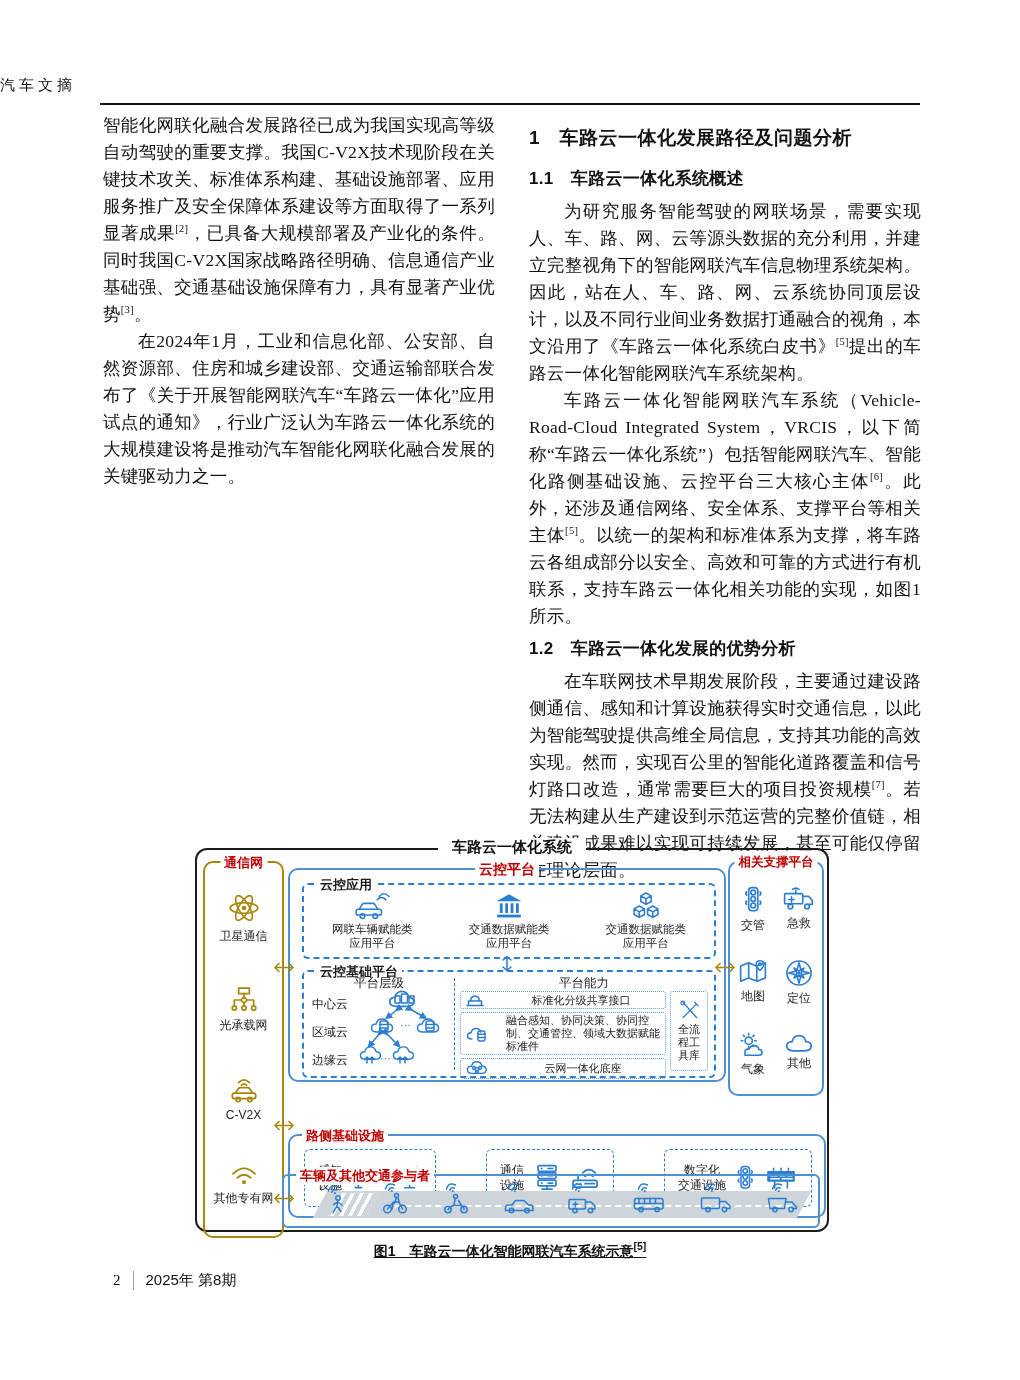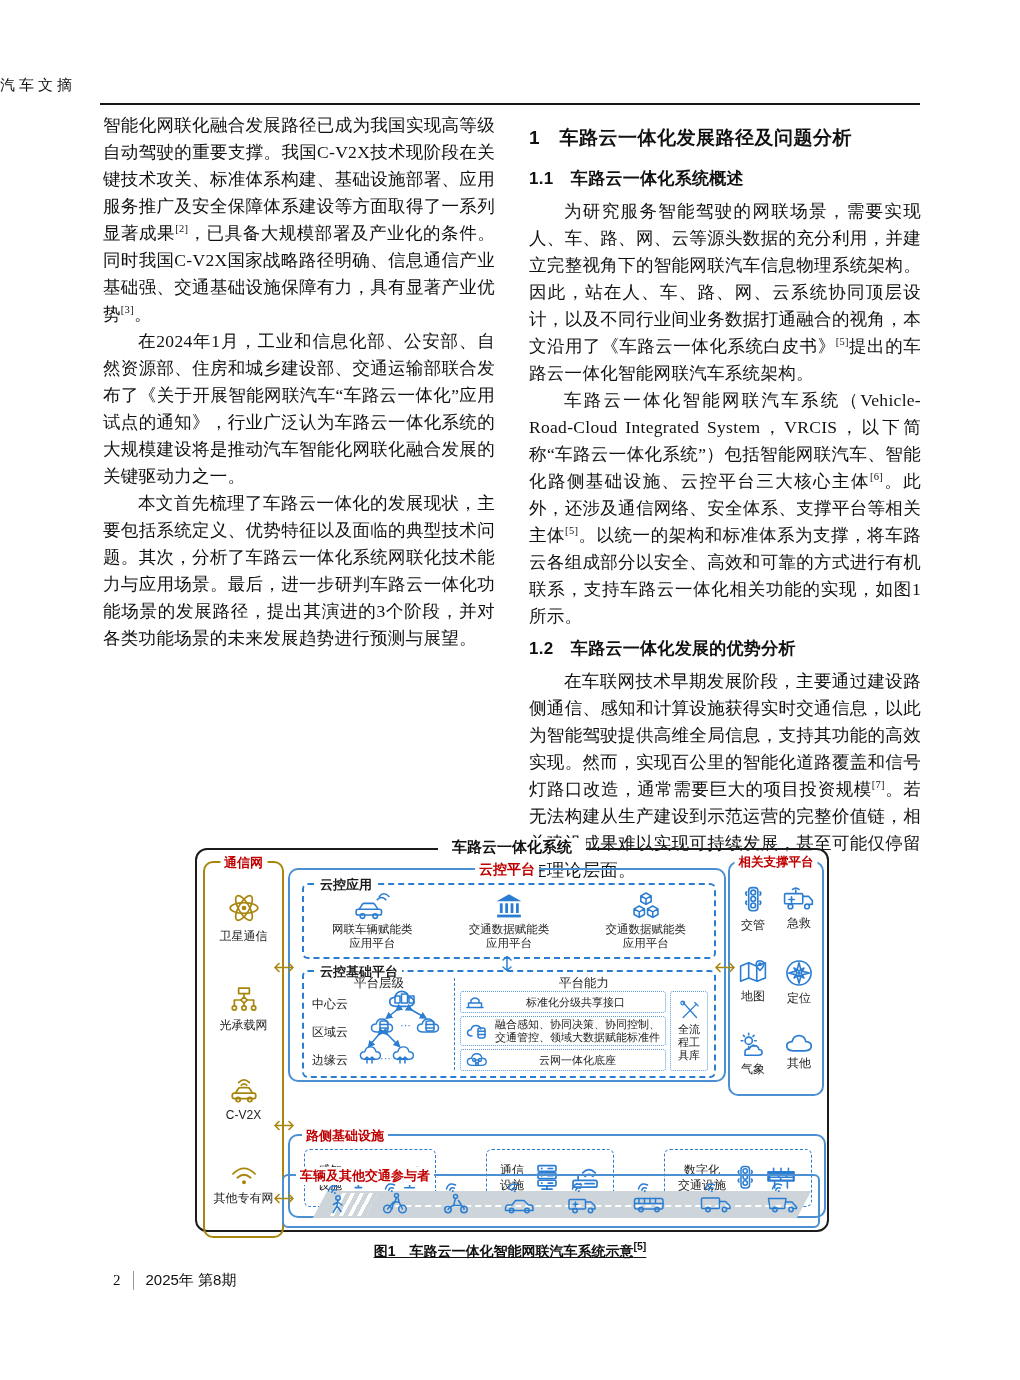--- a/index.html
+++ b/index.html
@@ -34,21 +34,21 @@
   .applab{font-size:11.5px;line-height:14px;text-align:center;white-space:pre-line;color:#222;}
   .varrow{position:absolute;left:50%;top:86px;transform:translateX(-50%);}
   .basebox{position:absolute;left:12px;top:100px;width:410px;height:104px;border:2px dashed #2b7dd2;border-radius:6px;}
   .layers{position:absolute;left:4px;top:2px;width:142px;height:98px;}
   .colh{text-align:center;font-size:12.5px;color:#222;margin-top:1px;}
   .laylab{position:absolute;left:4px;font-size:12px;color:#222;}
   .divider{position:absolute;left:150px;top:6px;bottom:6px;border-left:1.5px dashed #2b7dd2;}
   .caps{position:absolute;left:154px;top:2px;right:4px;height:100px;}
   .capsgrid{position:absolute;top:17px;left:2px;right:2px;bottom:3px;display:flex;gap:4px;}
   .capscol{flex:1;display:flex;flex-direction:column;gap:3px;}
-  .caprow{border:1.5px dotted #5b9bd5;border-radius:3px;display:flex;align-items:center;gap:7px;padding:1px 5px;font-size:11px;line-height:13px;color:#222;flex:1;}
+  .caprow{border:1.5px dotted #5b9bd5;border-radius:3px;display:flex;align-items:center;gap:18px;padding:1px 5px;font-size:11px;line-height:13px;color:#222;flex:1;}
   .caprow .t{flex:1;}
   .center .t{text-align:center;}
   .toolbox{width:36px;border:1.5px dotted #5b9bd5;border-radius:3px;display:flex;flex-direction:column;align-items:center;justify-content:center;gap:3px;padding:2px 0;}
   .toolbox .t{width:24px;font-size:11px;line-height:13px;text-align:center;word-break:break-all;color:#222;}
   .supportbox{position:absolute;left:533px;top:13px;width:92px;height:217px;border:2px solid #4a90d2;border-radius:10px;
         display:grid;grid-template-columns:1fr 1fr;align-content:space-around;justify-items:center;padding:10px 0 4px;}
   .sitem{display:flex;flex-direction:column;align-items:center;gap:3px;font-size:12px;color:#222;}
   .roadsidebox{position:absolute;left:93px;top:238px;width:534px;height:80px;border:2px solid #4a90d2;border-radius:10px;margin-top:48px;}
   .rsgroups{position:absolute;left:14px;right:12px;top:13px;bottom:9px;display:flex;justify-content:space-between;}
   .rsgroup{border:1.5px dashed #2b7dd2;border-radius:6px;display:flex;align-items:center;gap:10px;padding:3px 13px;}
@@ -84,21 +84,20 @@
     </defs>
   </svg>
 
   <div class="jheader">汽车文摘</div>
   <div class="jrule"></div>
 
   <div class="cols">
     <div class="col">
       <p>智能化网联化融合发展路径已成为我国实现高等级自动驾驶的重要支撑。我国C-V2X技术现阶段在关键技术攻关、标准体系构建、基础设施部署、应用服务推广及安全保障体系建设等方面取得了一系列显著成果<sup>[2]</sup>，已具备大规模部署及产业化的条件。同时我国C-V2X国家战略路径明确、信息通信产业基础强、交通基础设施保障有力，具有显著产业优势<sup>[3]</sup>。</p>
       <p class="indent">在2024年1月，工业和信息化部、公安部、自然资源部、住房和城乡建设部、交通运输部联合发布了《关于开展智能网联汽车“车路云一体化”应用试点的通知》，行业广泛认为车路云一体化系统的大规模建设将是推动汽车智能化网联化融合发展的关键驱动力之一。</p>
-      <p class="indent">本文首先梳理了车路云一体化的发展现状，主要包括系统定义、优势特征以及面临的典型技术问题。其次，分析了车路云一体化系统网联化技术能力与应用场景。最后，进一步研判车路云一体化功能场景的发展路径，提出其演进的3个阶段，并对各类功能场景的未来发展趋势进行预测与展望。</p>
     </div>
     <div class="col">
       <div class="h1s" style="margin-top:14px">1　车路云一体化发展路径及问题分析</div>
       <div class="h2s">1.1　车路云一体化系统概述</div>
       <p class="indent">为研究服务智能驾驶的网联场景，需要实现人、车、路、网、云等源头数据的充分利用，并建立完整视角下的智能网联汽车信息物理系统架构。因此，站在人、车、路、网、云系统协同顶层设计，以及不同行业间业务数据打通融合的视角，本文沿用了《车路云一体化系统白皮书》<sup>[5]</sup>提出的车路云一体化智能网联汽车系统架构。</p>
       <p class="indent">车路云一体化智能网联汽车系统（Vehicle-Road-Cloud Integrated System，VRCIS，以下简称“车路云一体化系统”）包括智能网联汽车、智能化路侧基础设施、云控平台三大核心主体<sup>[6]</sup>。此外，还涉及通信网络、安全体系、支撑平台等相关主体<sup>[5]</sup>。以统一的架构和标准体系为支撑，将车路云各组成部分以安全、高效和可靠的方式进行有机联系，支持车路云一体化相关功能的实现，如图1所示。</p>
       <div class="h2s">1.2　车路云一体化发展的优势分析</div>
       <p class="indent">在车联网技术早期发展阶段，主要通过建设路侧通信、感知和计算设施获得实时交通信息，以此为智能驾驶提供高维全局信息，支持其功能的高效实现。然而，实现百公里的智能化道路覆盖和信号灯路口改造，通常需要巨大的项目投资规模<sup>[7]</sup>。若无法构建从生产建设到示范运营的完整价值链，相关建设成果难以实现可持续发展，甚至可能仅停留在理论层面。</p>
     </div>
   </div>

